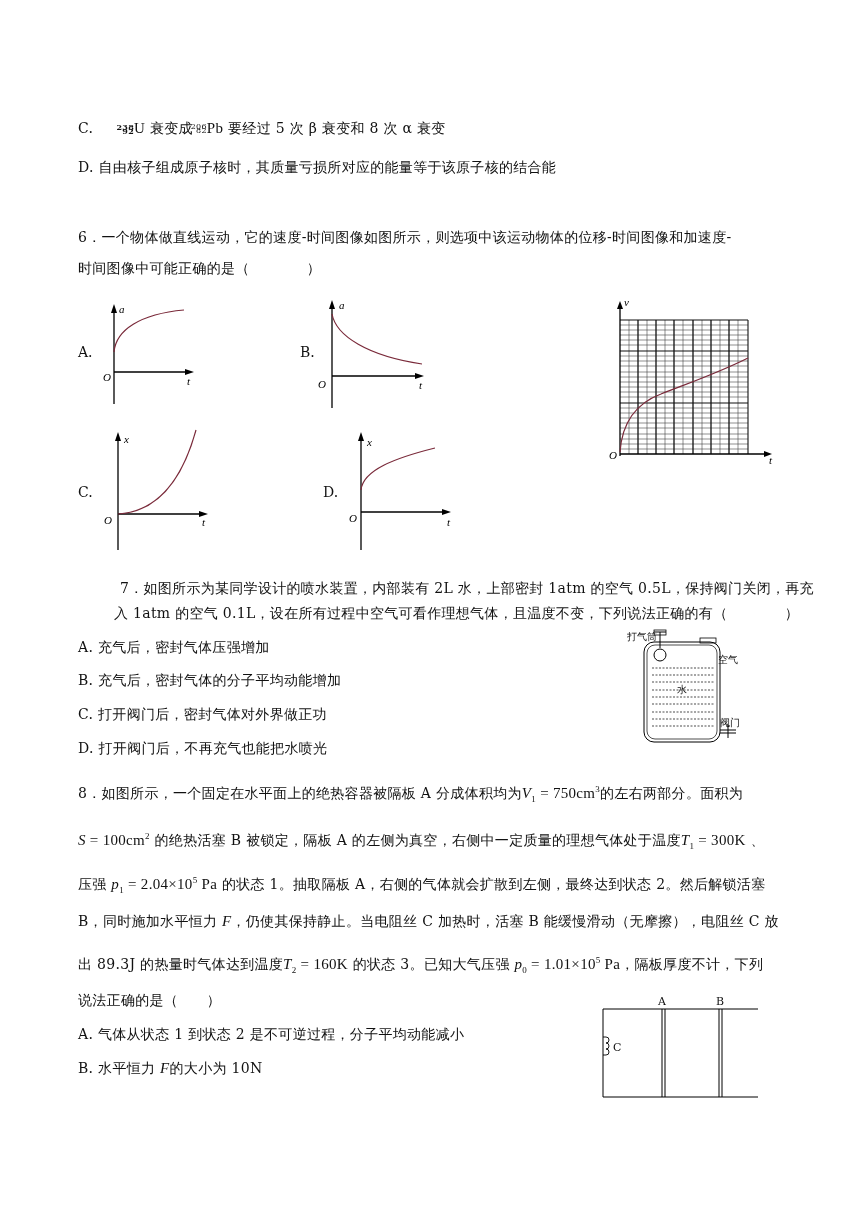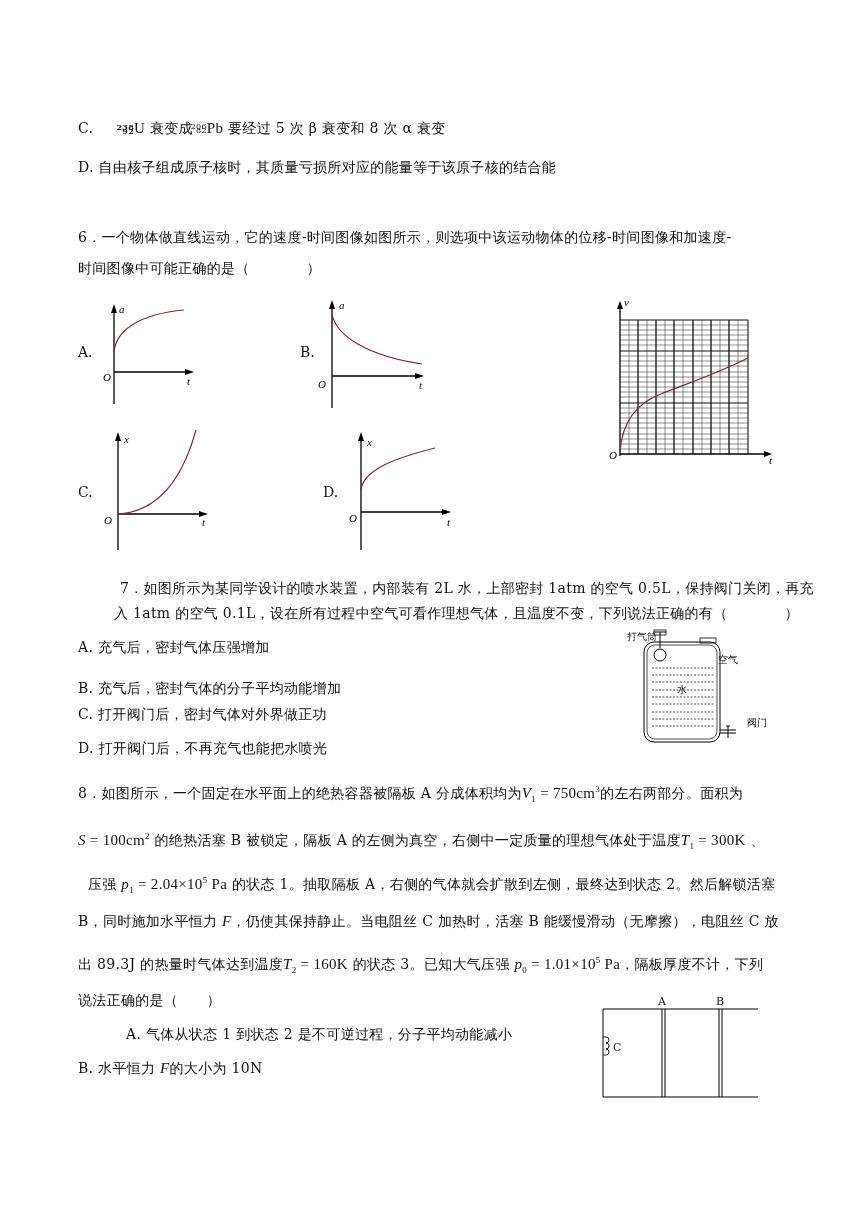--- a/index.html
+++ b/index.html
@@ -146,34 +146,34 @@
   <text class="lbl" x="3" y="165">O</text>
   <text class="lbl" x="163" y="170">t</text>
 </svg>
 
 <div class="line" style="top:578px;margin-left:42px;">7．如图所示为某同学设计的喷水装置，内部装有 2L 水，上部密封 1atm 的空气 0.5L，保持阀门关闭，再充</div>
 <div class="line" style="top:603px;margin-left:36px;">入 1atm 的空气 0.1L，设在所有过程中空气可看作理想气体，且温度不变，下列说法正确的有（　　　　）</div>
 
 <div class="line" style="top:637px;">
   <span>A.</span> <span>充气后，密封气体压强增加</span>
 </div>
-<div class="line" style="top:670px;margin-top:8px;">
+<div class="line" style="top:670px;">
   <span>B.</span> <span>充气后，密封气体的分子平均动能增加</span>
 </div>
 <div class="line" style="top:704px;">
   <span>C.</span> <span>打开阀门后，密封气体对外界做正功</span>
 </div>
 <div class="line" style="top:738px;">
   <span>D.</span> <span>打开阀门后，不再充气也能把水喷光</span>
 </div>
 
 <div style="position:absolute;left:627px;top:630px;font-size:10px;">打气筒</div>
 <div style="position:absolute;left:690px;top:653px;font-size:10px;margin-left:28px;">空气</div>
 <div style="position:absolute;left:675px;top:683px;font-size:10px;background:#fff;padding:0 2px;">水</div>
-<div style="position:absolute;left:720px;top:716px;font-size:10px;margin-left:27px;">阀门</div>
+<div style="position:absolute;left:720px;top:716px;font-size:10px;">阀门</div>
 <svg style="left:640px;top:630px;" width="110" height="115">
   <rect x="4" y="12" width="76" height="100" rx="10" ry="10" fill="none" stroke="#000" stroke-width="1"></rect>
   <rect x="7" y="15" width="70" height="94" rx="8" ry="8" fill="none" stroke="#000" stroke-width="0.7"></rect>
   <rect x="60" y="8" width="16" height="5" fill="none" stroke="#000" stroke-width="0.8"></rect>
   <line x1="14" y1="2" x2="26" y2="2" stroke="#000"></line>
   <line x1="20" y1="2" x2="20" y2="18" stroke="#000"></line>
   <rect x="14" y="0" width="12" height="5" fill="none" stroke="#000" stroke-width="0.8"></rect>
   <circle cx="20" cy="25" r="6" fill="none" stroke="#000" stroke-width="1"></circle>
   <g stroke="#000" stroke-width="0.7" stroke-dasharray="2,1.5">
     <line x1="12" y1="38" x2="74" y2="38"></line>
@@ -191,31 +191,31 @@
   <line x1="86" y1="96" x2="90" y2="96" stroke="#000"></line>
   <line x1="88" y1="96" x2="88" y2="108" stroke="#000"></line>
 </svg>
 
 <div class="line" style="top:779px;">
   <span>8．如图所示，一个固定在水平面上的绝热容器被隔板 A 分成体积均为</span><span class="math"><i>V</i><sub>1</sub><span> = 750cm</span><sup>3</sup></span><span>的左右两部分。面积为</span>
 </div>
 <div class="line" style="top:826px;">
   <span class="math"><i>S</i><span> = 100cm</span><sup>2</sup></span><span> 的绝热活塞 B 被锁定，隔板 A 的左侧为真空，右侧中一定质量的理想气体处于温度</span><span class="math"><i>T</i><sub>1</sub><span> = 300K</span></span><span> 、</span>
 </div>
-<div class="line" style="top:870px;margin-left:10px;">
+<div class="line" style="top:870px;">
   <span>压强 </span><span class="math"><i>p</i><sub>1</sub><span> = 2.04×10</span><sup>5</sup><span> Pa</span></span><span> 的状态 1。抽取隔板 A，右侧的气体就会扩散到左侧，最终达到状态 2。然后解锁活塞</span>
 </div>
 <div class="line" style="top:911px;">
   <span>B，同时施加水平恒力 </span><i class="math">F</i><span>，仍使其保持静止。当电阻丝 C 加热时，活塞 B 能缓慢滑动（无摩擦），电阻丝 C 放</span>
 </div>
 <div class="line" style="top:950px;">
   <span>出 89.3J 的热量时气体达到温度</span><span class="math"><i>T</i><sub>2</sub><span> = 160K</span></span><span> 的状态 3。已知大气压强 </span><span class="math"><i>p</i><sub>0</sub><span> = 1.01×10</span><sup>5</sup><span> Pa</span></span><span>，隔板厚度不计，下列</span>
 </div>
 <div class="line" style="top:990px;">说法正确的是（　　）</div>
-<div class="line" style="top:1024px;margin-left:48px;">
+<div class="line" style="top:1024px;">
   <span>A.</span> <span>气体从状态 1 到状态 2 是不可逆过程，分子平均动能减小</span>
 </div>
 <div class="line" style="top:1058px;">
   <span>B.</span> <span>水平恒力 </span><i class="math">F</i><span>的大小为 10N</span>
 </div>
 
 <div style="position:absolute;left:658px;top:995px;font-size:11px;">A</div>
 <div style="position:absolute;left:716px;top:995px;font-size:11px;">B</div>
 <div style="position:absolute;left:613px;top:1041px;font-size:11px;">C</div>
 <svg style="left:598px;top:1005px;" width="170" height="96">

